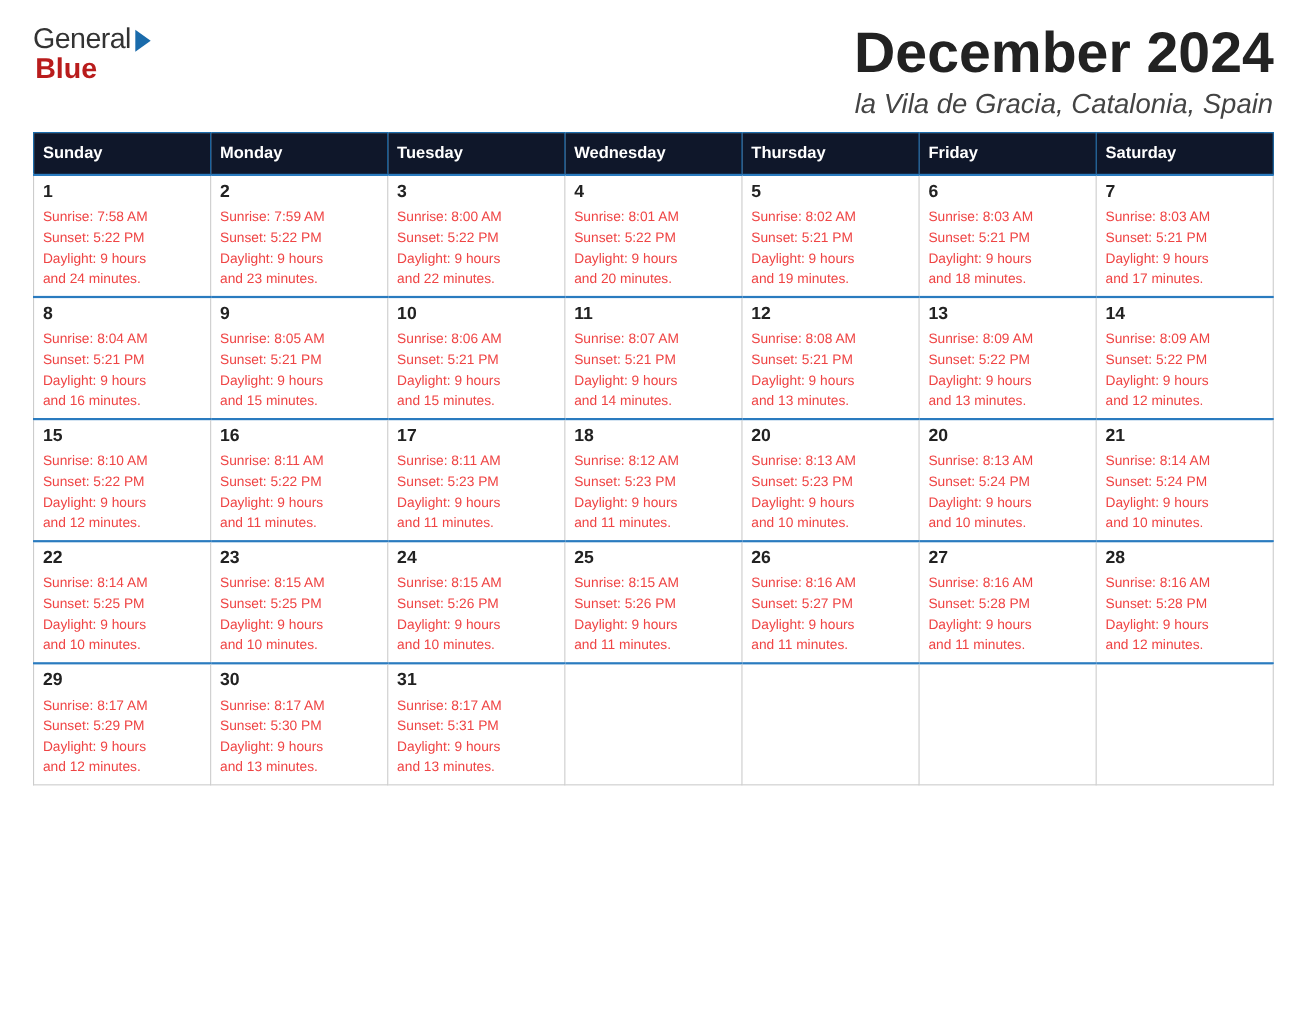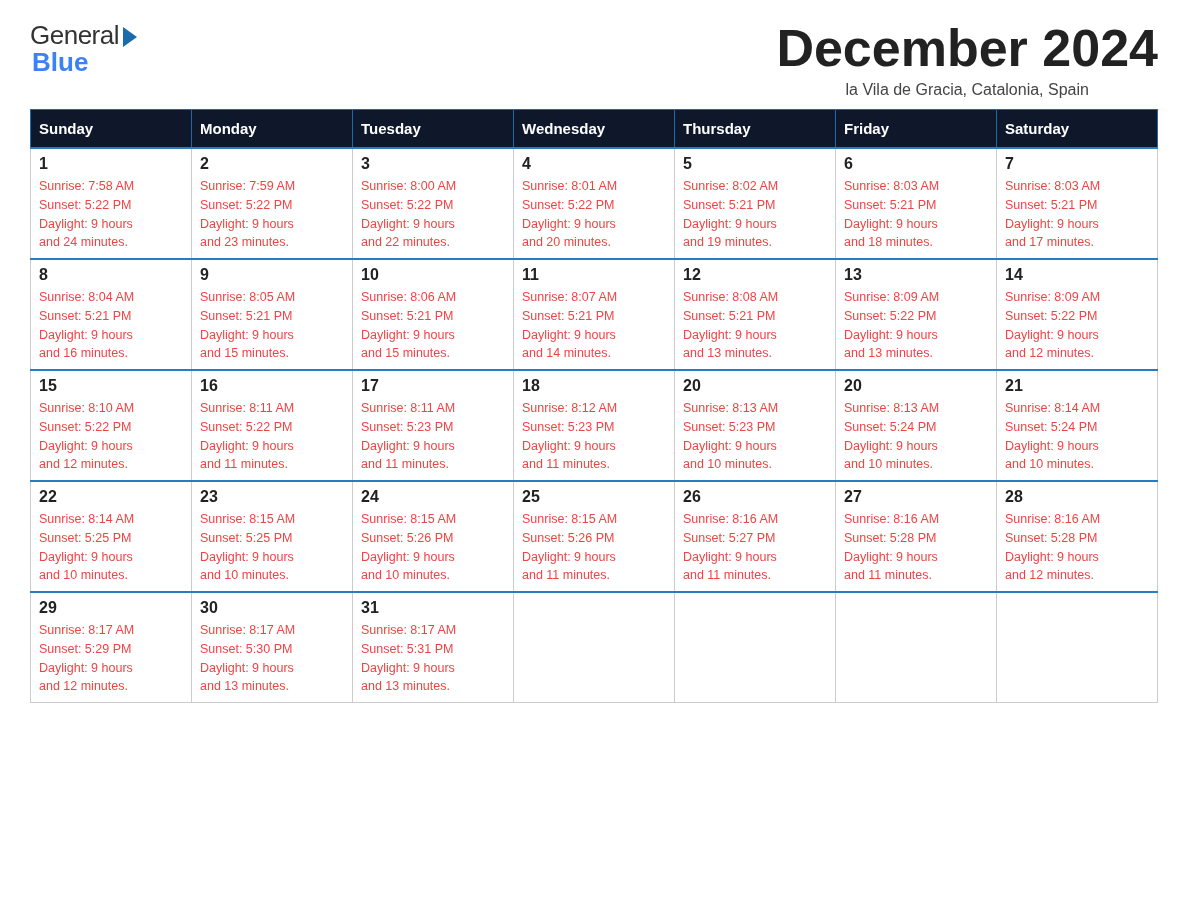--- a/index.html
+++ b/index.html
@@ -36,37 +36,38 @@
       height: 0;
       border-left: 14px solid #1a6bab;
       border-top: 10px solid transparent;
       border-bottom: 10px solid transparent;
       margin-left: 4px;
       margin-top: 2px;
     }
     .logo-blue {
       font-size: 26px;
       font-weight: bold;
-      color: #3b82f6;
+      color: #b91c1c;
       margin-top: -4px;
       margin-left: 2px;
     }
     .title-section {
       text-align: center;
     }
     .month-title {
       font-size: 52px;
       font-weight: bold;
       color: #222;
       line-height: 1.1;
     }
     .location {
-      font-size: 16px;
+      font-size: 25px;
       color: #444;
       margin-top: 4px;
+      font-style: italic;
     }
     .calendar {
       width: 100%;
       border-collapse: collapse;
       margin-top: 10px;
     }
     .calendar th {
       background-color: #0f172a;
       color: white;
       padding: 10px 8px;

